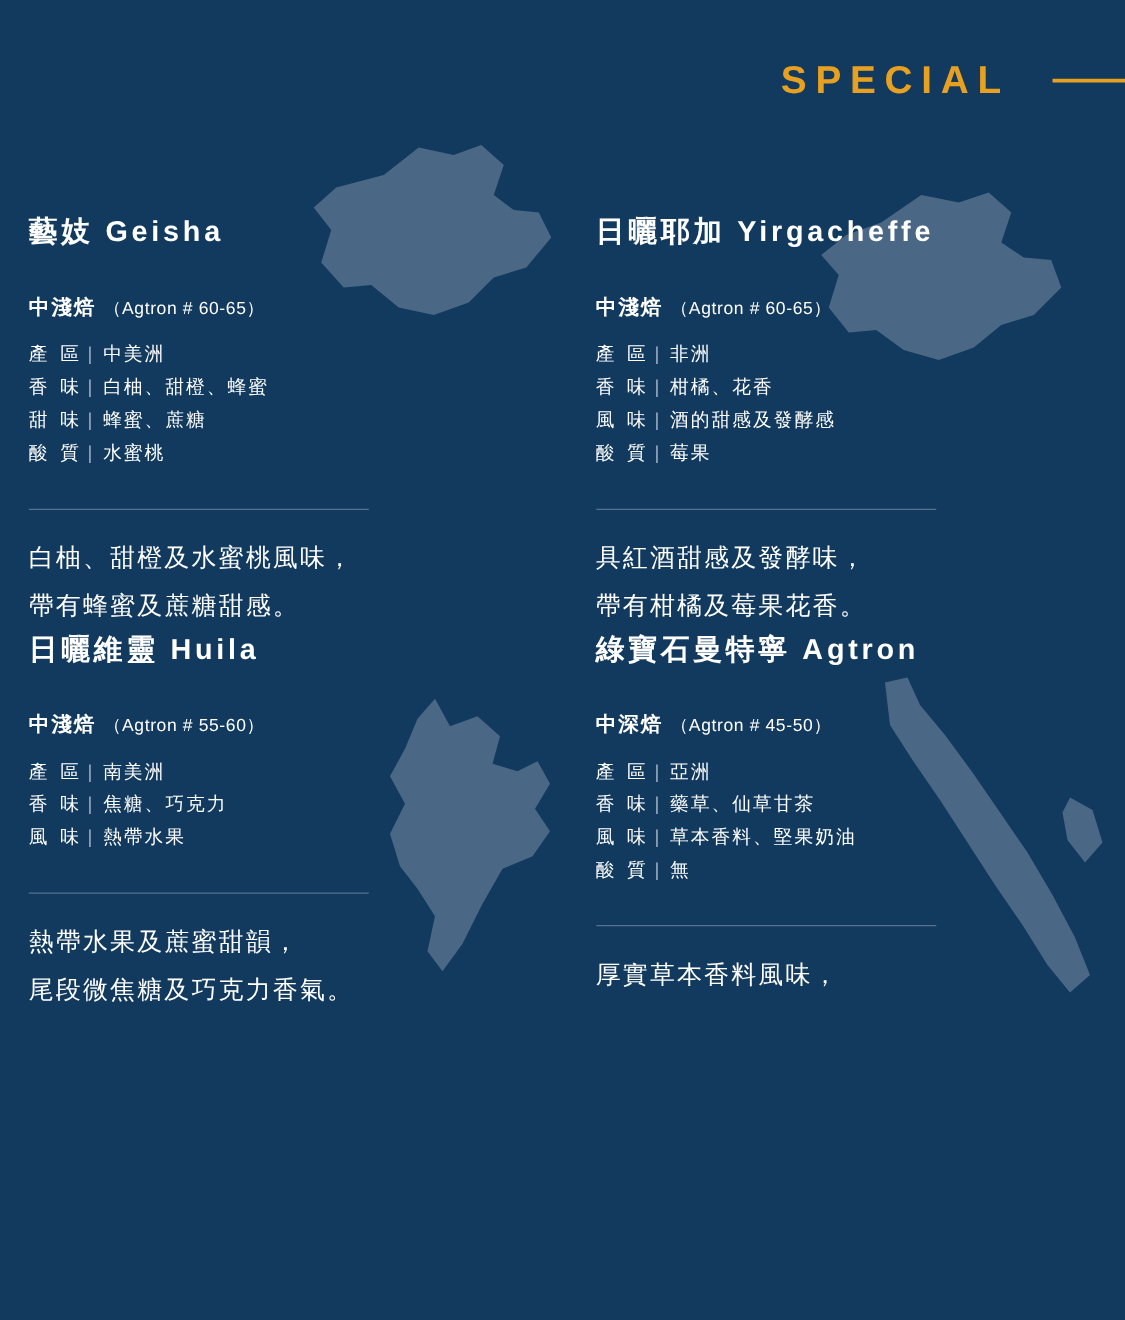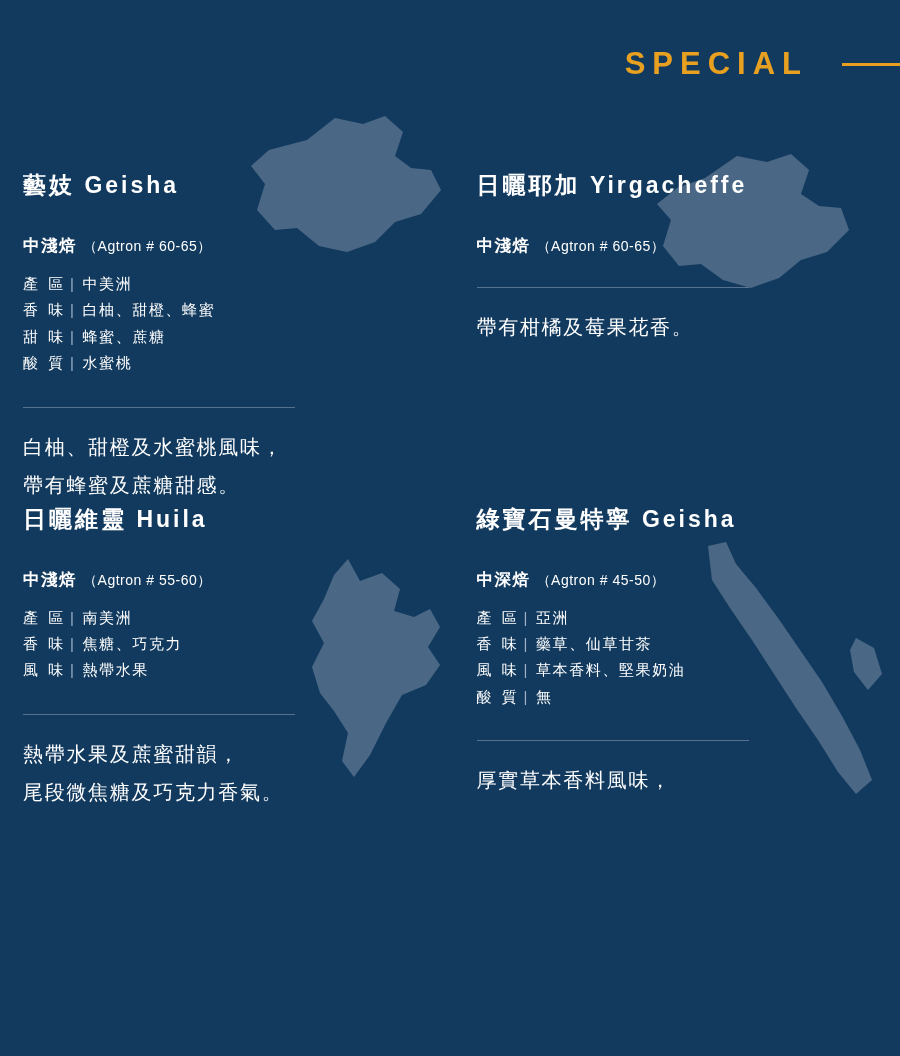--- a/index.html
+++ b/index.html
@@ -176,22 +176,29 @@
           <div>帶有蜂蜜及蔗糖甜感。</div>
         </div>
       </div>
 
       <div class="card col-right">
         <h2 class="card-title">日曬耶加 Yirgacheffe</h2>
         <p class="roast-line">
           <span>中淺焙</span>
           <span class="agtron">（Agtron # 60-65）</span>
         </p>
-        <div class="divider"></div>
-        <div class="desc">
+        <ul class="attrs">
+          <li><span class="key">產 區</span><span class="sep">|</span><span>非洲</span></li>
+          <li><span class="key">香 味</span><span class="sep">|</span><span>柑橘、花香</span></li>
+          <li><span class="key">風 味</span><span class="sep">|</span><span>酒的甜感及發酵感</span></li>
+          <li><span class="key">酸 質</span><span class="sep">|</span><span>莓果</span></li>
+        </ul>
+        <div class="divider"></div>
+        <div class="desc">
+          <div>具紅酒甜感及發酵味，</div>
           <div>帶有柑橘及莓果花香。</div>
         </div>
       </div>
 
     </div>
 
     <div class="row row-2">
 
       <div class="card col-left">
         <h2 class="card-title">日曬維靈 Huila</h2>
@@ -205,21 +212,21 @@
           <li><span class="key">風 味</span><span class="sep">|</span><span>熱帶水果</span></li>
         </ul>
         <div class="divider"></div>
         <div class="desc">
           <div>熱帶水果及蔗蜜甜韻，</div>
           <div>尾段微焦糖及巧克力香氣。</div>
         </div>
       </div>
 
       <div class="card col-right">
-        <h2 class="card-title">綠寶石曼特寧 Geisha</h2>
+        <h2 class="card-title">綠寶石曼特寧 Agtron</h2>
         <p class="roast-line">
           <span>中深焙</span>
           <span class="agtron">（Agtron # 45-50）</span>
         </p>
         <ul class="attrs">
           <li><span class="key">產 區</span><span class="sep">|</span><span>亞洲</span></li>
           <li><span class="key">香 味</span><span class="sep">|</span><span>藥草、仙草甘茶</span></li>
           <li><span class="key">風 味</span><span class="sep">|</span><span>草本香料、堅果奶油</span></li>
           <li><span class="key">酸 質</span><span class="sep">|</span><span>無</span></li>
         </ul>

